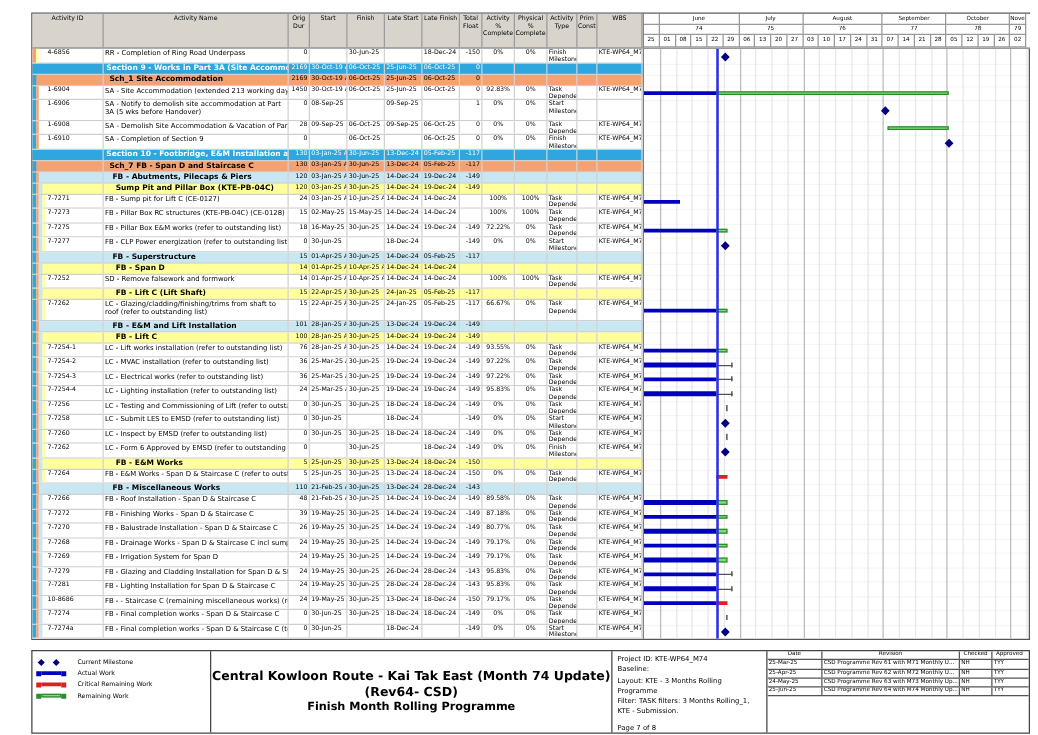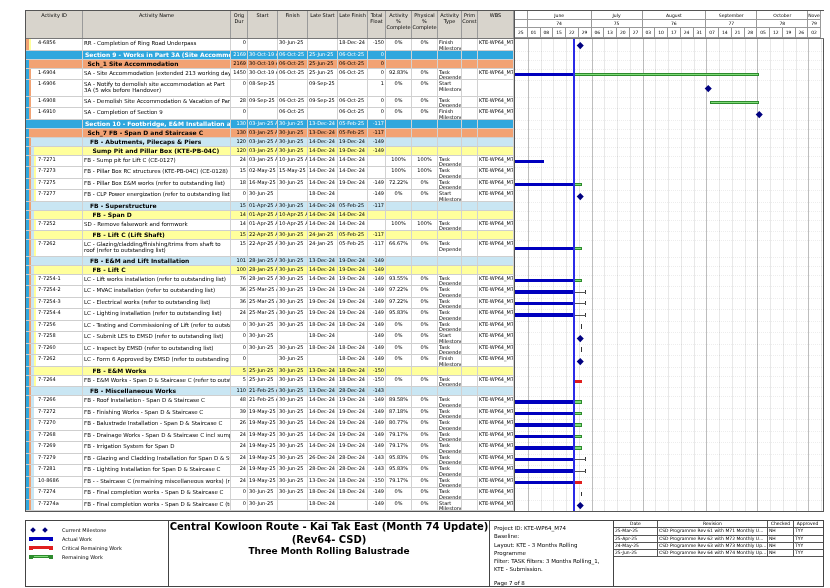--- a/index.html
+++ b/index.html
@@ -32,21 +32,21 @@
   
   #footer{position:absolute;left:25px;top:520px;width:797px;height:65px;display:flex;border:1px solid #444;background:#fff;}
   .fblock{box-sizing:border-box;border-right:1px solid #444;overflow:hidden;position:relative;}
   #legend{width:143px;padding:4px 3px;}
   .litem{display:flex;align-items:center;height:9px;}
   .licon{width:30px;flex:none;display:flex;align-items:center;}
   .llabel{font-size:5px;padding-left:3px;white-space:nowrap;}
   .dia{width:4px;height:4px;transform:rotate(45deg);background:#000080;margin-left:2px;}
   .lbar{height:2.5px;width:16px;}
   .lsq{width:4px;height:4px;}
-  #titleblock{width:321px;display:flex;flex-direction:column;text-align:center;}
+  #titleblock{width:321px;display:flex;flex-direction:column;justify-content:center;text-align:center;}
   #titleblock .t1{font-weight:bold;font-size:10px;line-height:1.25;}
   #titleblock .t2{font-weight:bold;font-size:9px;}
   #projblock{width:124px;padding:3px 4px;font-size:5.5px;line-height:1.5;}
   #revblock{width:209px;border-right:none;}
   .rtrow{display:flex;border-bottom:1px solid #555;}
   .rtcell{box-sizing:border-box;border-right:1px solid #555;font-size:4.5px;line-height:1.4;
           overflow:hidden;white-space:nowrap;padding:0 1px;}
   .rtcell:last-child{border-right:none;}
   .rthead{text-align:center;}
 </style>
@@ -1125,21 +1125,21 @@
           <div class="licon">
             <div class="lsq" style="background: rgb(46, 139, 46);"></div>
             <div class="lbar" style="background: rgb(127, 220, 120); box-sizing: border-box; border: 0.5px solid rgb(46, 139, 46);"></div>
             <div class="lsq" style="background: rgb(46, 139, 46);"></div>
           </div>
           <div class="llabel">Remaining Work</div>
         </div>
       </div>
     <div class="fblock" id="titleblock">
       <div class="t1">Central Kowloon Route - Kai Tak East (Month 74 Update) (Rev64- CSD)</div>
-      <div class="t2">Three Month Rolling Balustrade</div>
+      <div class="t2">Finish Month Rolling Programme</div>
     </div>
     <div class="fblock" id="projblock">
         <div>Project ID: KTE-WP64_M74</div>
         <div>Baseline:</div>
         <div>Layout: KTE - 3 Months Rolling Programme</div>
         <div>Filter: TASK filters: 3 Months Rolling_1, KTE - Submission.</div>
         <div style="margin-top: 5px;">Page 7 of 8</div>
       </div>
     <div class="fblock" id="revblock">
         <div class="rtrow">

